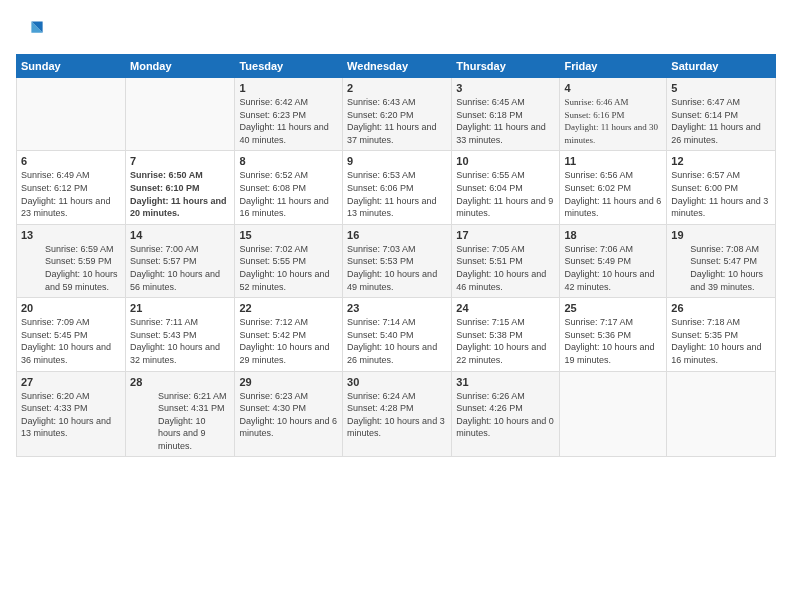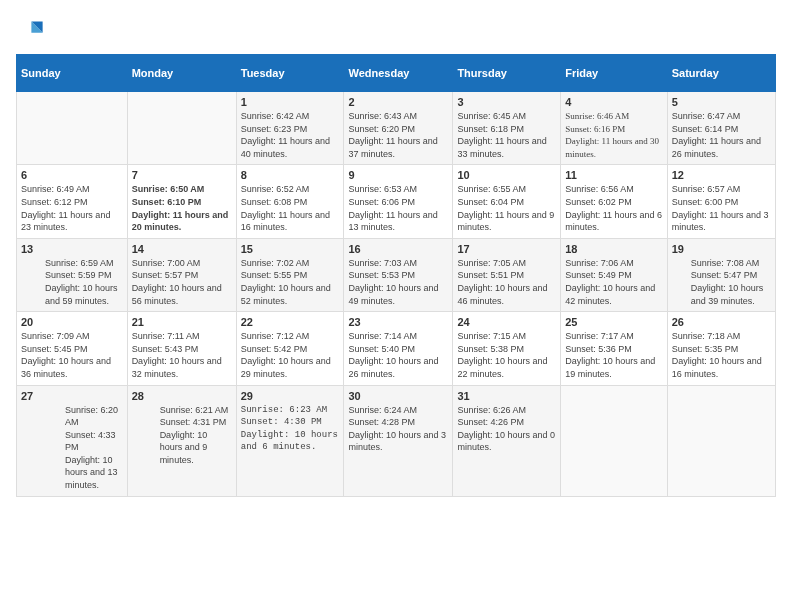--- a/index.html
+++ b/index.html
@@ -53,21 +53,21 @@
       color: #555;
     }
     .calendar-table {
       width: 100%;
       border-collapse: collapse;
       font-size: 10px;
     }
     .calendar-table thead tr th {
       background-color: #1a6fba;
       color: #fff;
-      padding: 12px 4px;
+      padding: 5px 4px;
       text-align: left;
       font-size: 11px;
       font-weight: bold;
       border: 1px solid #1a6fba;
     }
     .calendar-table tbody tr {
       border-bottom: 1px solid #ccc;
     }
     .calendar-table tbody tr:nth-child(odd) {
       background-color: #f5f5f5;
@@ -295,33 +295,33 @@
           <td class="day-cell">
             <span class="day-number">26</span>
             <div class="day-info" style="white-space: pre-line;">Sunrise: 7:18 AM
 Sunset: 5:35 PM
 Daylight: 10 hours and 16 minutes.</div>
           </td>
         </tr>
         <tr>
           <td class="day-cell">
             <span class="day-number">27</span>
-            <div class="day-info" style="white-space: pre-line; margin-left: 44px;">Sunrise: 6:20 AM
+            <div class="day-info" style="white-space: pre-line;">Sunrise: 6:20 AM
 Sunset: 4:33 PM
 Daylight: 10 hours and 13 minutes.</div>
           </td>
           <td class="day-cell">
             <span class="day-number">28</span>
             <div class="day-info" style="white-space: pre-line; margin-left: 28px;">Sunrise: 6:21 AM
 Sunset: 4:31 PM
 Daylight: 10 hours and 9 minutes.</div>
           </td>
           <td class="day-cell">
             <span class="day-number">29</span>
-            <div class="day-info" style="white-space: pre-line; font-family: Liberation Mono, monospace;">Sunrise: 6:23 AM
+            <div class="day-info" style="white-space: pre-line;">Sunrise: 6:23 AM
 Sunset: 4:30 PM
 Daylight: 10 hours and 6 minutes.</div>
           </td>
           <td class="day-cell">
             <span class="day-number">30</span>
             <div class="day-info" style="white-space: pre-line;">Sunrise: 6:24 AM
 Sunset: 4:28 PM
 Daylight: 10 hours and 3 minutes.</div>
           </td>
           <td class="day-cell">

